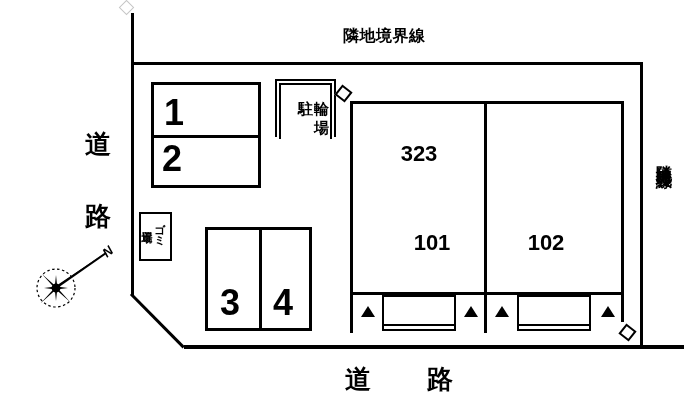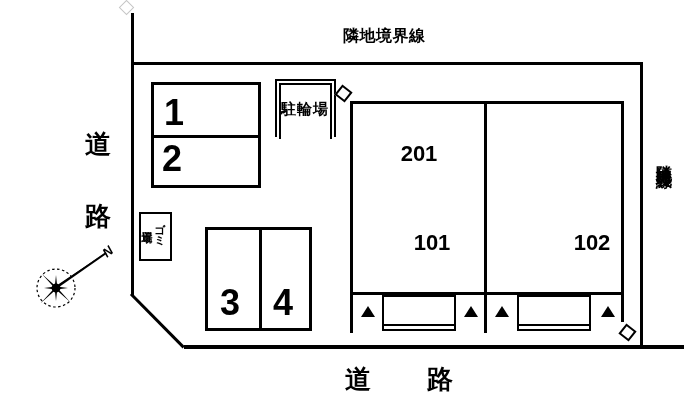--- a/index.html
+++ b/index.html
@@ -51,36 +51,36 @@
   <div class="pnum" style="left:148px;top:141px;">2</div>
 
   <div class="box" style="left:191px;top:227px;width:107px;height:104px;">
     <div style="position:absolute;left:51px;top:0;bottom:0;width:3px;background:#000;"></div>
   </div>
   <div class="pnum" style="left:206px;top:285px;">3</div>
   <div class="pnum" style="left:259px;top:285px;">4</div>
 
   <div class="openbox" style="left:261px;top:79px;width:61px;height:58px;"></div>
   <div class="openbox" style="left:265px;top:83px;width:53px;height:56px;">
-    <div style="position:absolute;left:0;right:0;top:15px;text-align:left;font-size:15px;font-weight:bold;letter-spacing:1px;">駐輪場</div>
+    <div style="position:absolute;left:0;right:0;top:15px;text-align:right;font-size:15px;font-weight:bold;letter-spacing:1px;padding-left:11px;">駐輪場</div>
   </div>
 
   <div class="thinbox" style="left:125px;top:212px;width:33px;height:49px;"></div>
   <div class="vtext" style="left:140px;top:215px;font-size:11px;font-weight:bold;letter-spacing:1px;">ゴミ</div>
   <div class="vtext" style="left:127px;top:222px;font-size:11px;font-weight:bold;letter-spacing:1px;">置場</div>
 
   <div class="box" style="left:336px;top:101px;width:274px;height:194px;"></div>
   <div class="ln" style="left:470px;top:101px;width:3px;height:232px;"></div>
   <div class="ln" style="left:336px;top:292px;width:274px;height:3px;"></div>
   <div class="ln" style="left:336px;top:295px;width:3px;height:38px;"></div>
   <div class="ln" style="left:607px;top:295px;width:3px;height:27px;"></div>
 
-  <div class="unit" style="left:339px;top:143px;width:132px;">201</div>
+  <div class="unit" style="left:339px;top:143px;width:132px;">323</div>
   <div class="unit" style="left:352px;top:232px;width:132px;">101</div>
-  <div class="unit" style="left:474px;top:232px;width:116px;padding-left:46px;">102</div>
+  <div class="unit" style="left:474px;top:232px;width:116px;">102</div>
 
   <div class="abs" style="left:368px;top:295px;width:74px;height:36px;border:2px solid #000;box-sizing:border-box;">
     <div style="position:absolute;left:0;right:0;bottom:3px;height:2px;background:#000;"></div>
   </div>
   <div class="abs" style="left:503px;top:295px;width:74px;height:36px;border:2px solid #000;box-sizing:border-box;">
     <div style="position:absolute;left:0;right:0;bottom:3px;height:2px;background:#000;"></div>
   </div>
 
   <div class="tri" style="left:347px;top:306px;"></div>
   <div class="tri" style="left:450px;top:306px;"></div>

